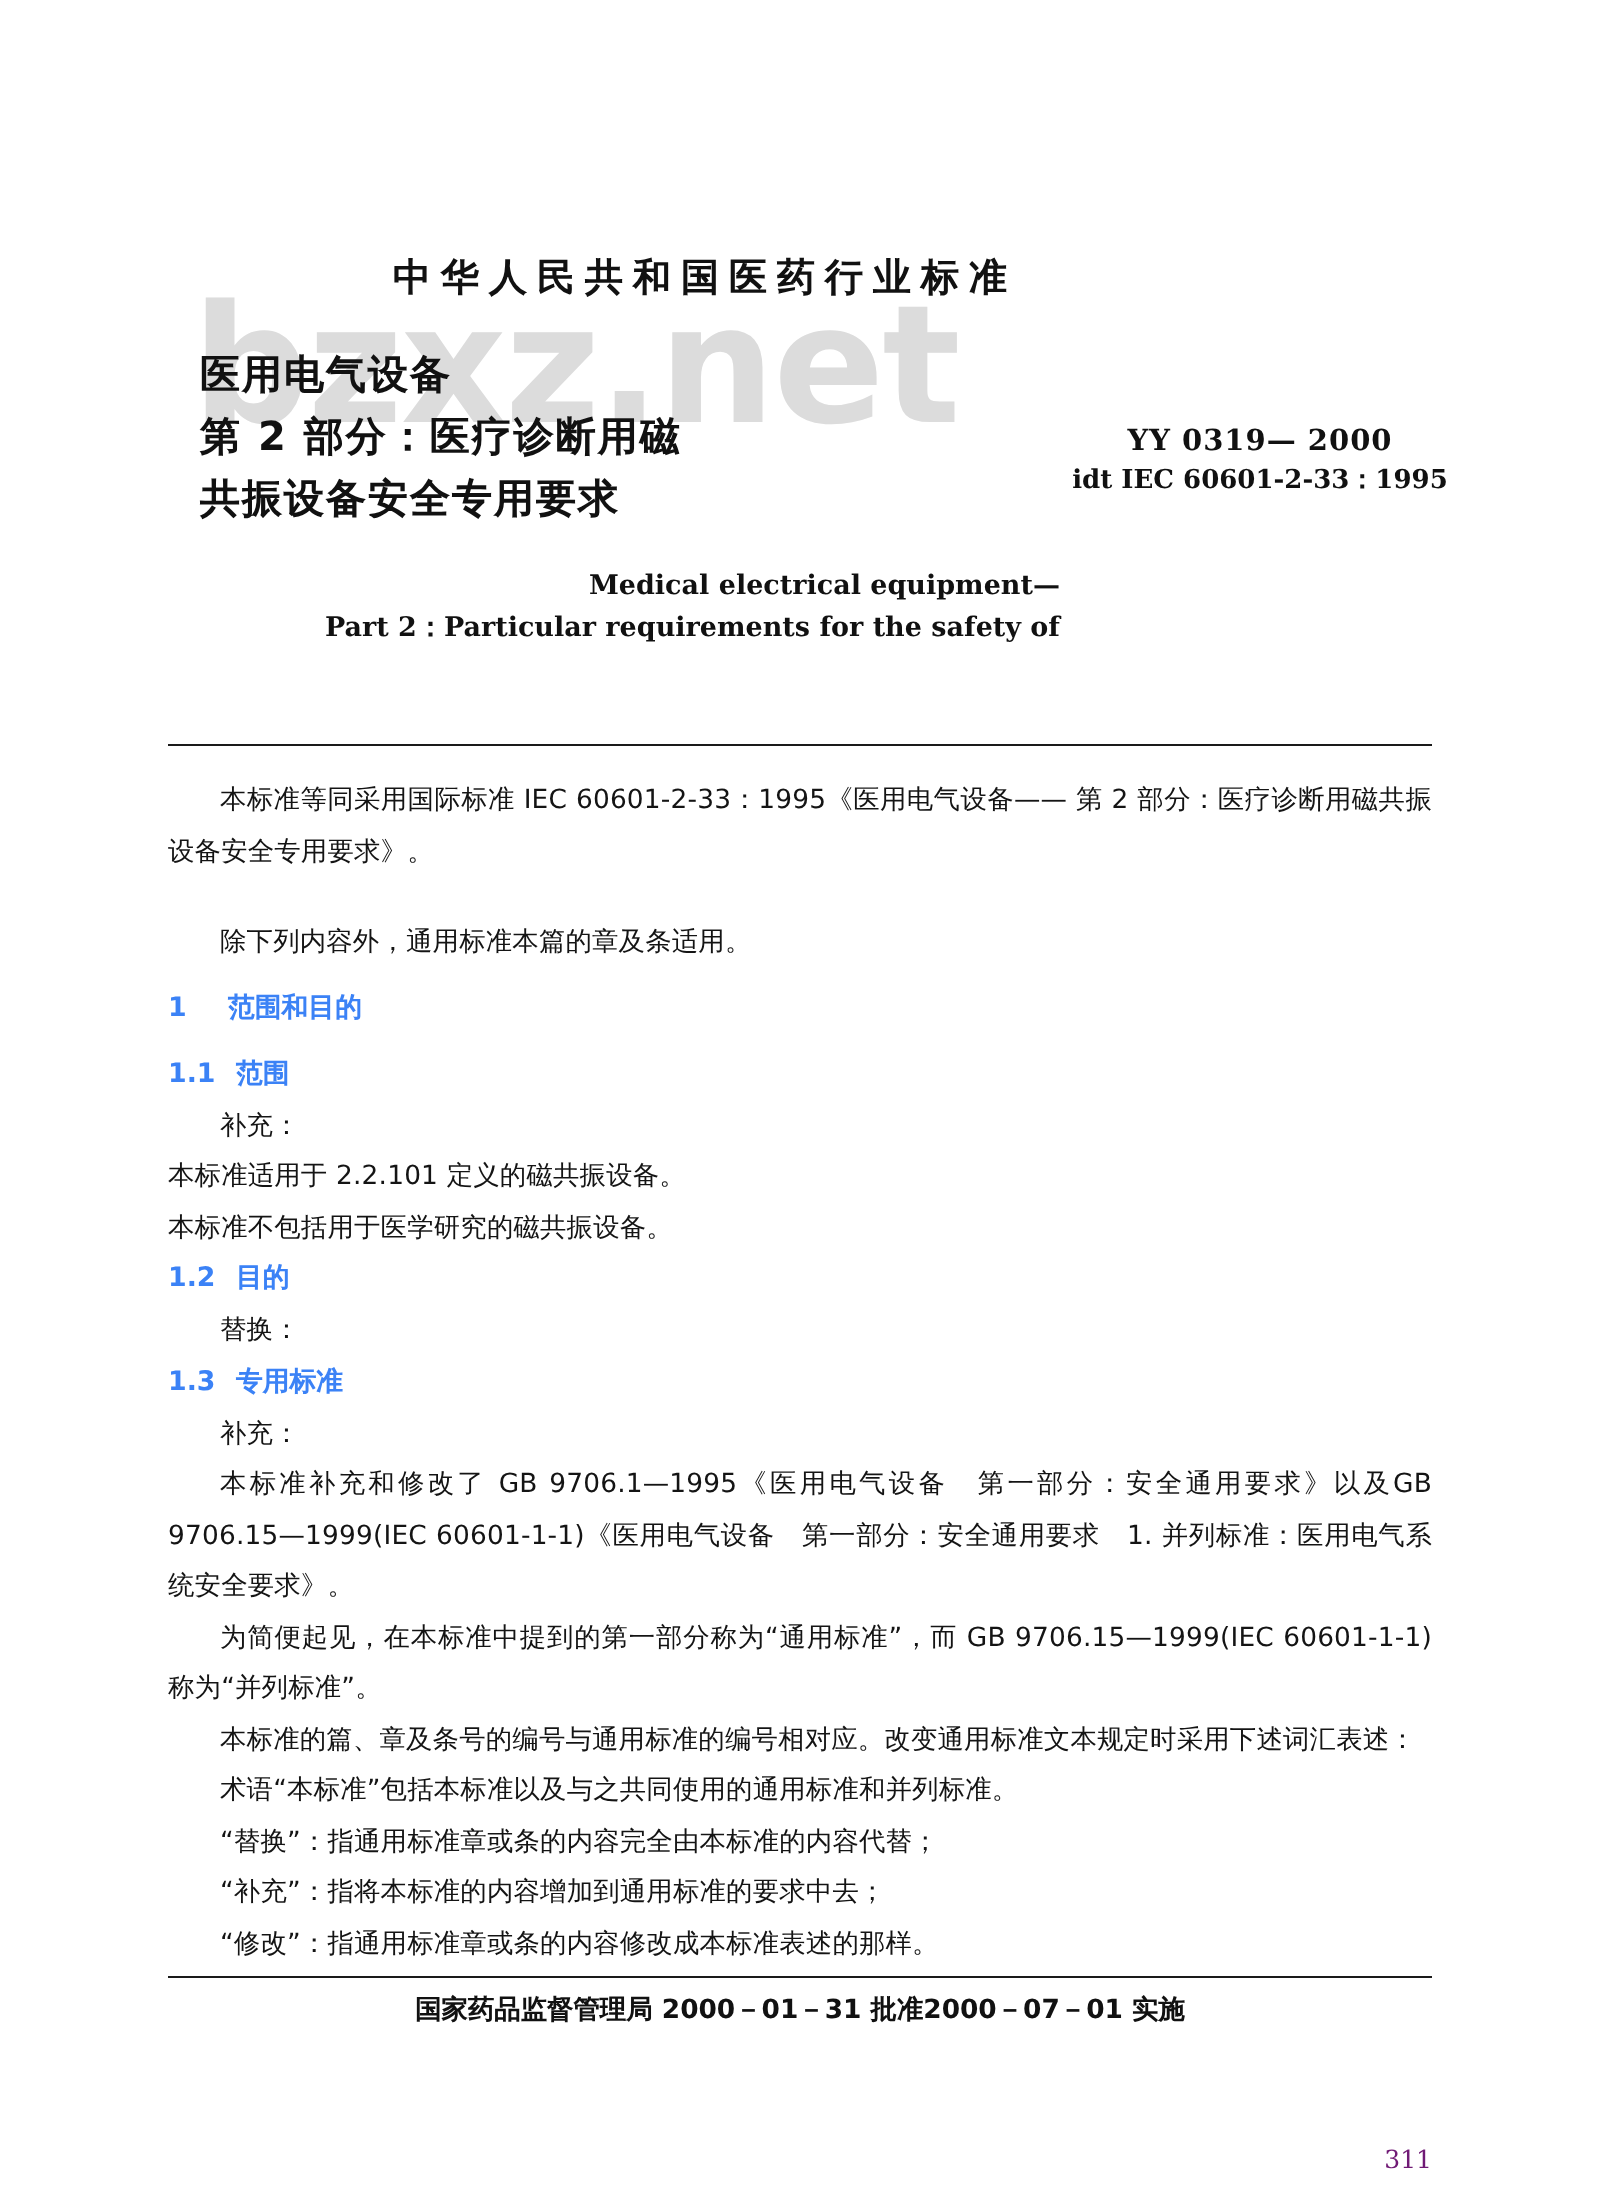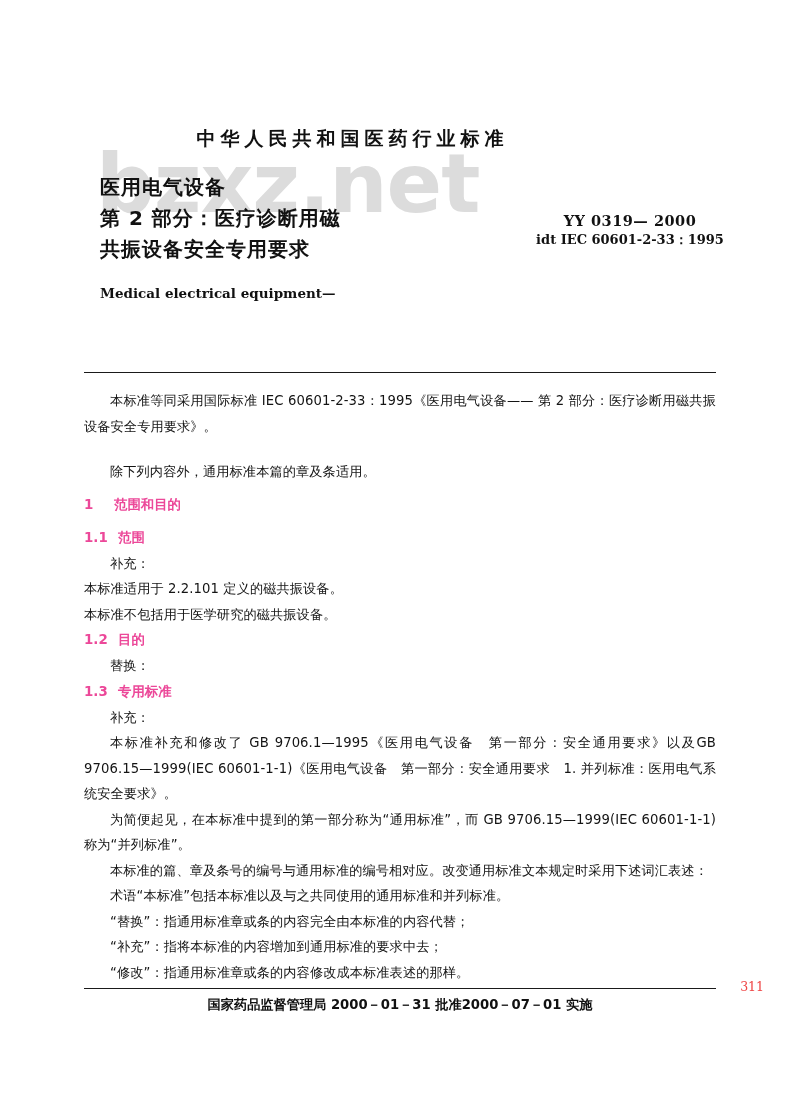--- a/index.html
+++ b/index.html
@@ -90,21 +90,21 @@
     letter-spacing: 0px;
     margin-top: 2px;
     white-space: nowrap;
   }
 
   .title-en {
     position: absolute;
     left: 100px;
     top: 283px;
     width: 430px;
-    text-align: left;
+    text-align: right;
     font-family: "DejaVu Serif", serif;
     font-size: 13.5px;
     font-weight: bold;
     color: #111;
     line-height: 21px;
   }
   .title-en div { white-space: nowrap; }
 
   .rule {
     position: absolute;
@@ -141,21 +141,21 @@
     font-weight: bold;
     color: #111;
     letter-spacing: 2px;
     margin: 0;
     line-height: 30px;
   }
   .num-head {
     font-family: "DejaVu Sans", sans-serif;
     font-size: 13.4px;
     font-weight: bold;
-    color: #ec4899;
+    color: #3b82f6;
     line-height: 26px;
     margin: 0;
   }
   .num-head .num { display: inline-block; min-width: 30px; }
   .num-head .num.wide { min-width: 34px; }
 
   .spacer-sm { height: 7px; }
   .spacer-md { height: 13px; }
 
   
@@ -168,27 +168,26 @@
     justify-content: center;
     align-items: baseline;
     font-family: "DejaVu Sans", sans-serif;
     font-size: 13.2px;
     font-weight: bold;
     color: #111;
   }
   .page-num {
     position: absolute;
     left: 0;
-    top: 979px;
+    top: 1072px;
     width: 716px;
     text-align: right;
     font-family: "DejaVu Serif", serif;
     font-size: 12.5px;
-    color: #ef4444;
-    padding-left: 48px;
+    color: #701a75;
   }
 </style>
 </head>
 <body>
 
 <div class="page">
 
   <div class="watermark">bzxz.net</div>
 
   <div class="content">
@@ -201,20 +200,21 @@
       <div class="title-cn">共振设备安全专用要求</div>
     </div>
 
     <div class="std-no">
       <div class="line1">YY  0319— 2000</div>
       <div class="line2">idt IEC 60601-2-33：1995</div>
     </div>
 
     <div class="title-en">
       <div>Medical electrical equipment—</div>
+      <div>Part 2：Particular requirements for the safety of</div>
     </div>
 
     <div class="rule rule-top"></div>
 
     <div class="body-area">
 
       <p class="p indent2">本标准等同采用国际标准 IEC 60601-2-33：1995《医用电气设备—— 第 2 部分：医疗诊断用磁共振设备安全专用要求》。</p>
 
       <div class="spacer-md"></div>
 

